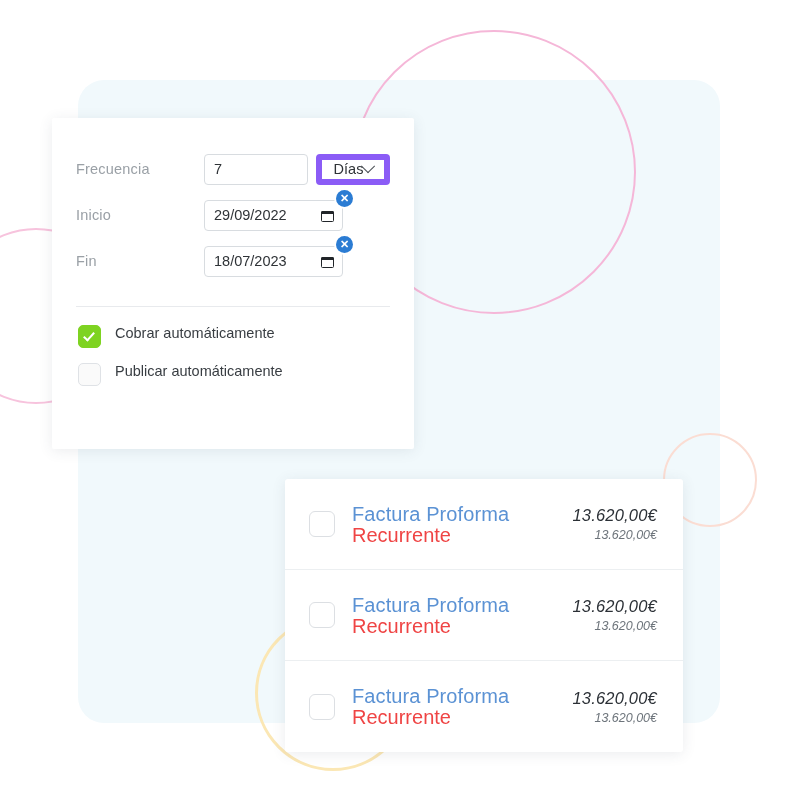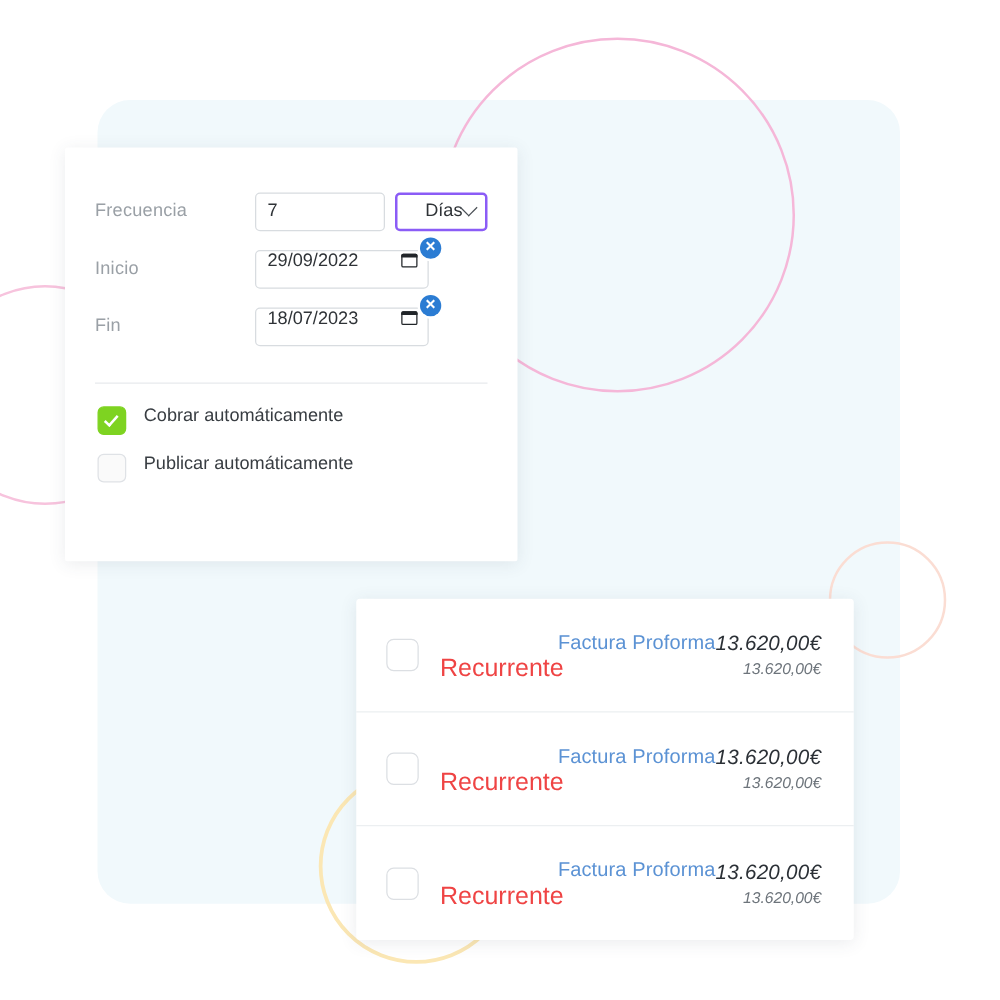--- a/index.html
+++ b/index.html
@@ -120,26 +120,26 @@
     padding: 0 9px;
     font-family: "Liberation Sans", sans-serif;
     font-size: 14.5px;
     color: #2f3337;
     outline: none;
   }
   .select-box {
     width: 74px;
     height: 31px;
     box-sizing: border-box;
-    border: 2px solid #8b5cf6;
+    border: 6px solid #8b5cf6;
     border-radius: 4px;
     background: #fff;
     display: flex;
     align-items: center;
-    justify-content: flex-end;
+    justify-content: center;
     padding: 0 8px 0 9px;
     font-size: 14.5px;
     color: #2f3337;
   }
   .chevron {
     display: inline-block;
     width: 9px;
     height: 9px;
     border-right: 1.6px solid #4a4f55;
     border-bottom: 1.6px solid #4a4f55;
@@ -149,20 +149,21 @@
     position: relative;
   }
   .date-input {
     width: 139px;
     height: 31px;
     box-sizing: border-box;
     border: 1px solid #d8dce0;
     border-radius: 4px;
     background: #fff;
     display: flex;
+    align-items: center;
     justify-content: space-between;
     padding: 0 8px 0 9px;
     font-size: 14.5px;
     color: #2f3337;
   }
   .cal-icon {
     width: 13px;
     height: 13px;
     position: relative;
     flex: 0 0 13px;
@@ -275,24 +276,23 @@
     border: 1.6px solid #dcdfe3;
     background: #ffffff;
     margin-right: 17px;
   }
   .row-text {
     flex: 1 1 auto;
     min-width: 0;
   }
   .row-title {
     color: #5b92d4;
-    font-size: 16px;
+    font-size: 20px;
     line-height: 21px;
     letter-spacing: 0.1px;
-    text-align: right;
   }
   .row-sub {
     color: #ef4444;
     font-size: 20px;
     line-height: 20px;
   }
   .row-amounts {
     text-align: right;
     flex: 0 0 auto;
     font-style: italic;

